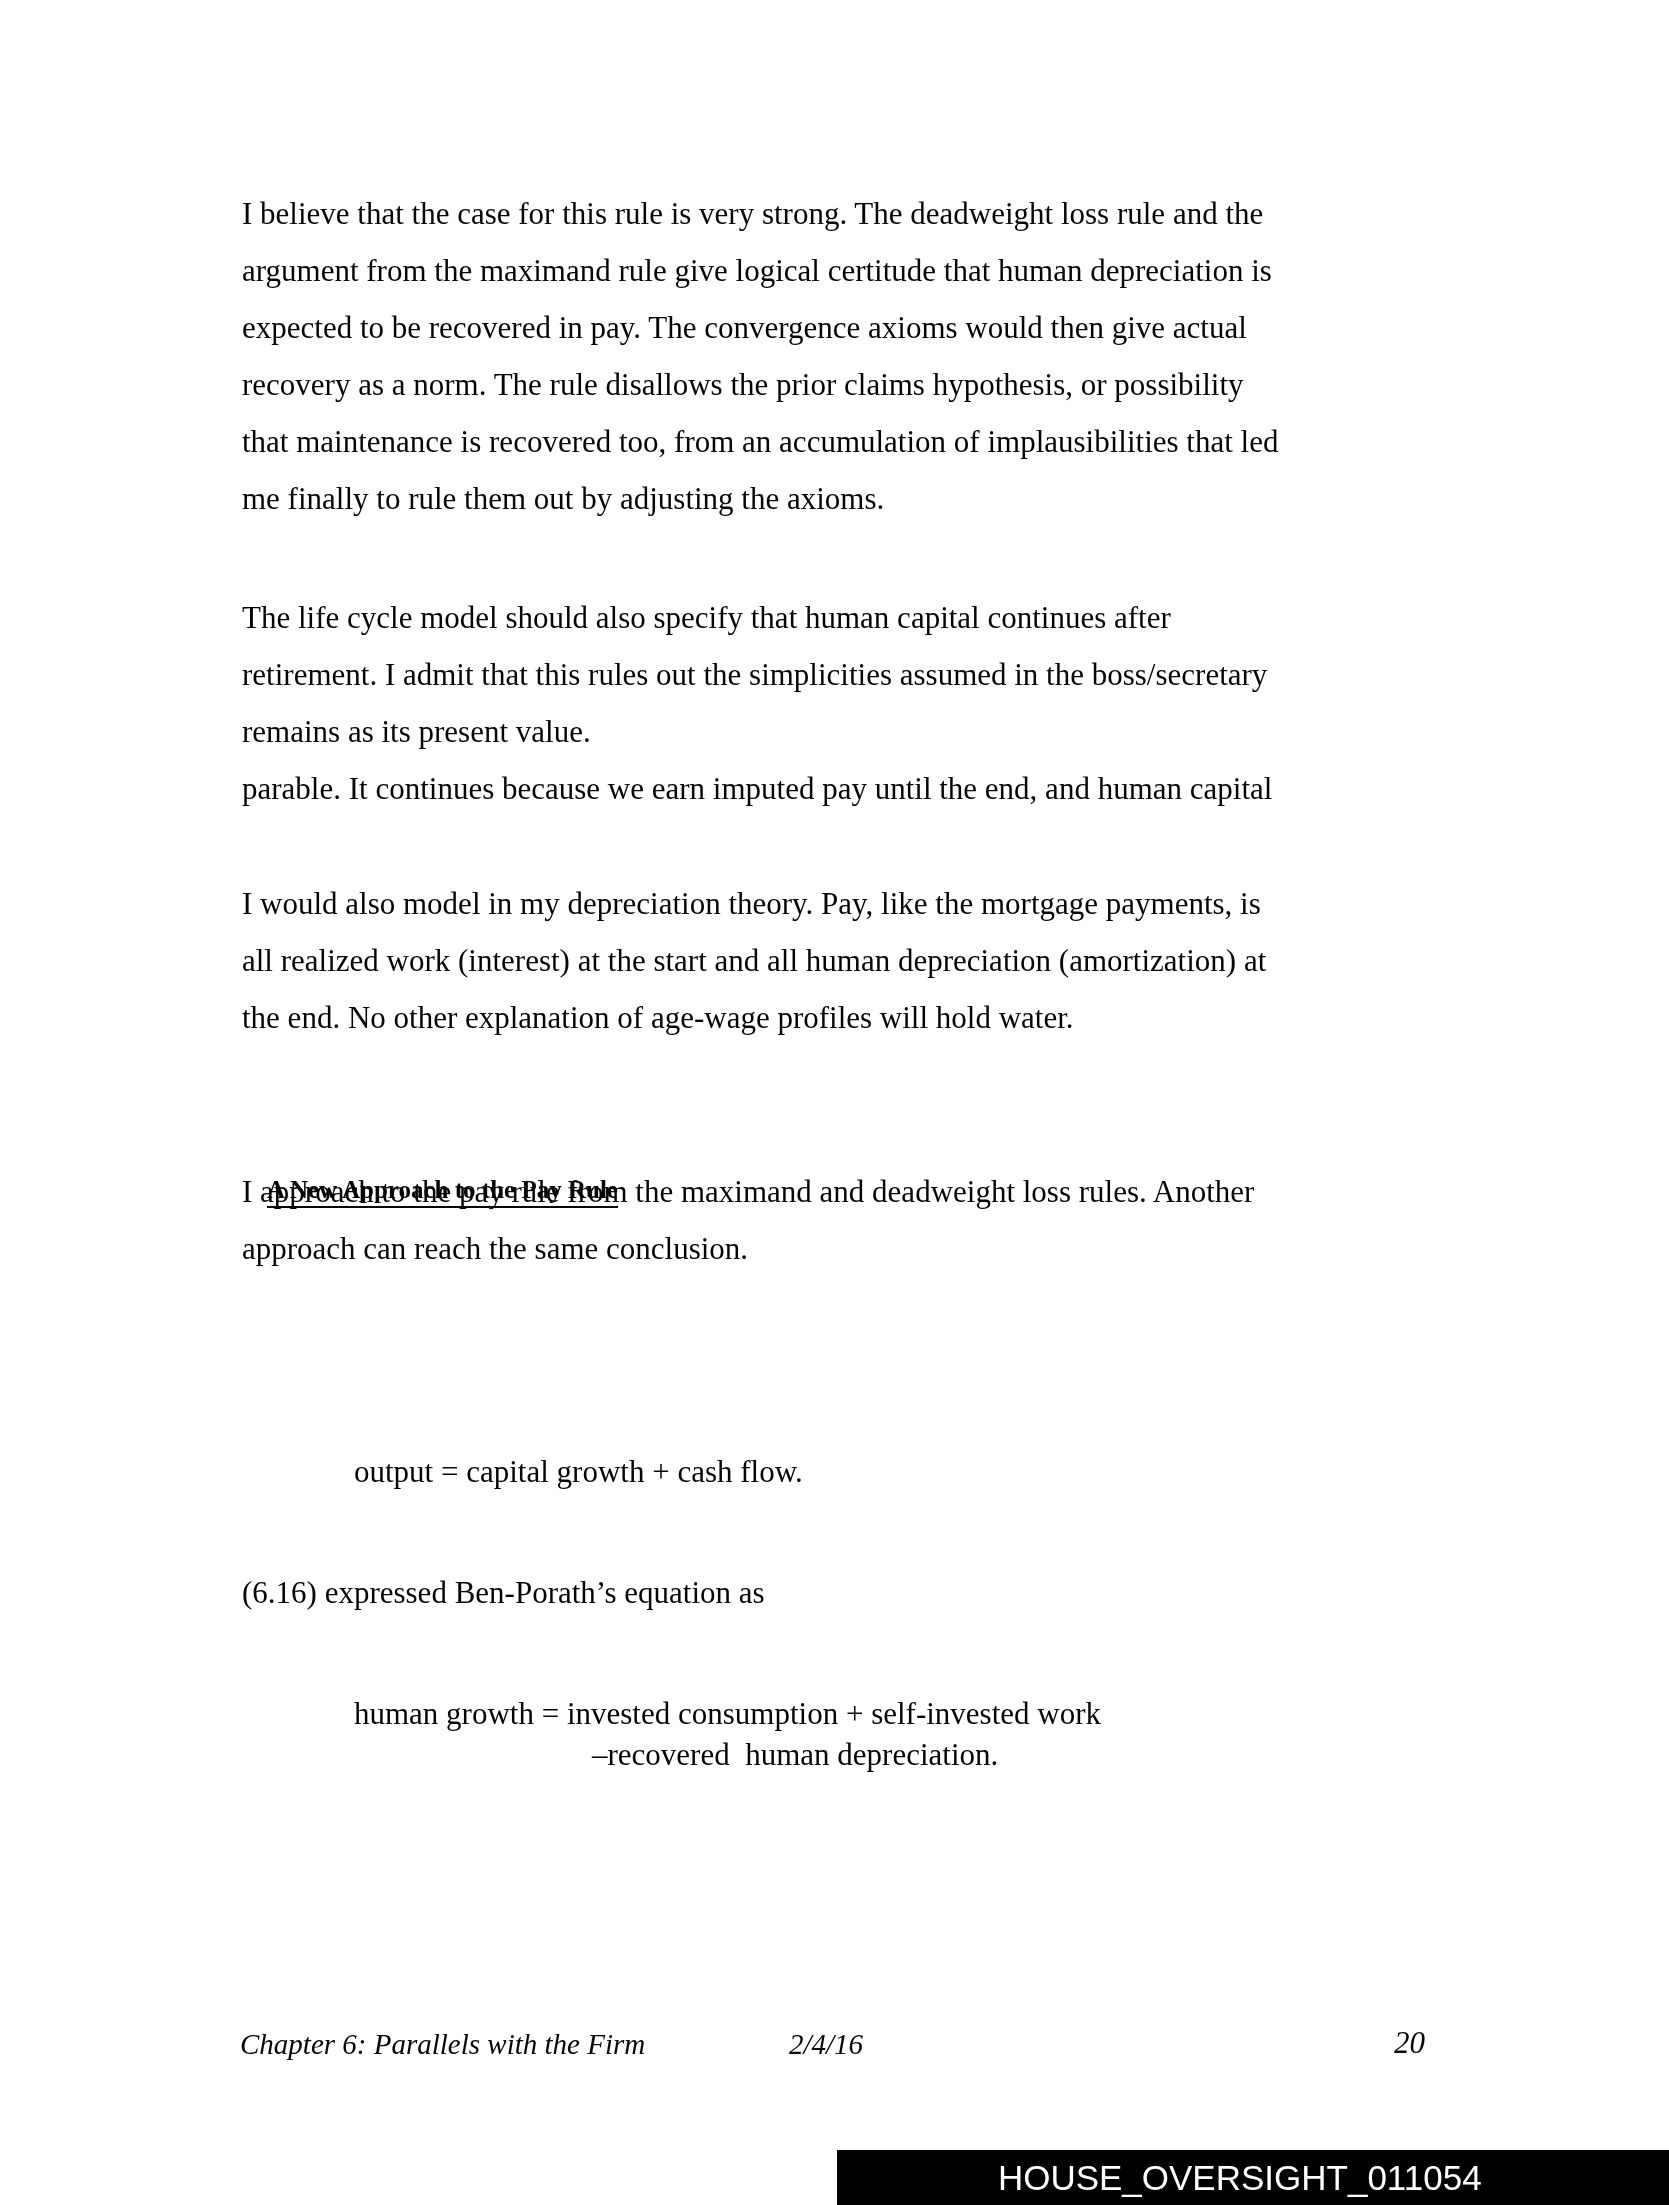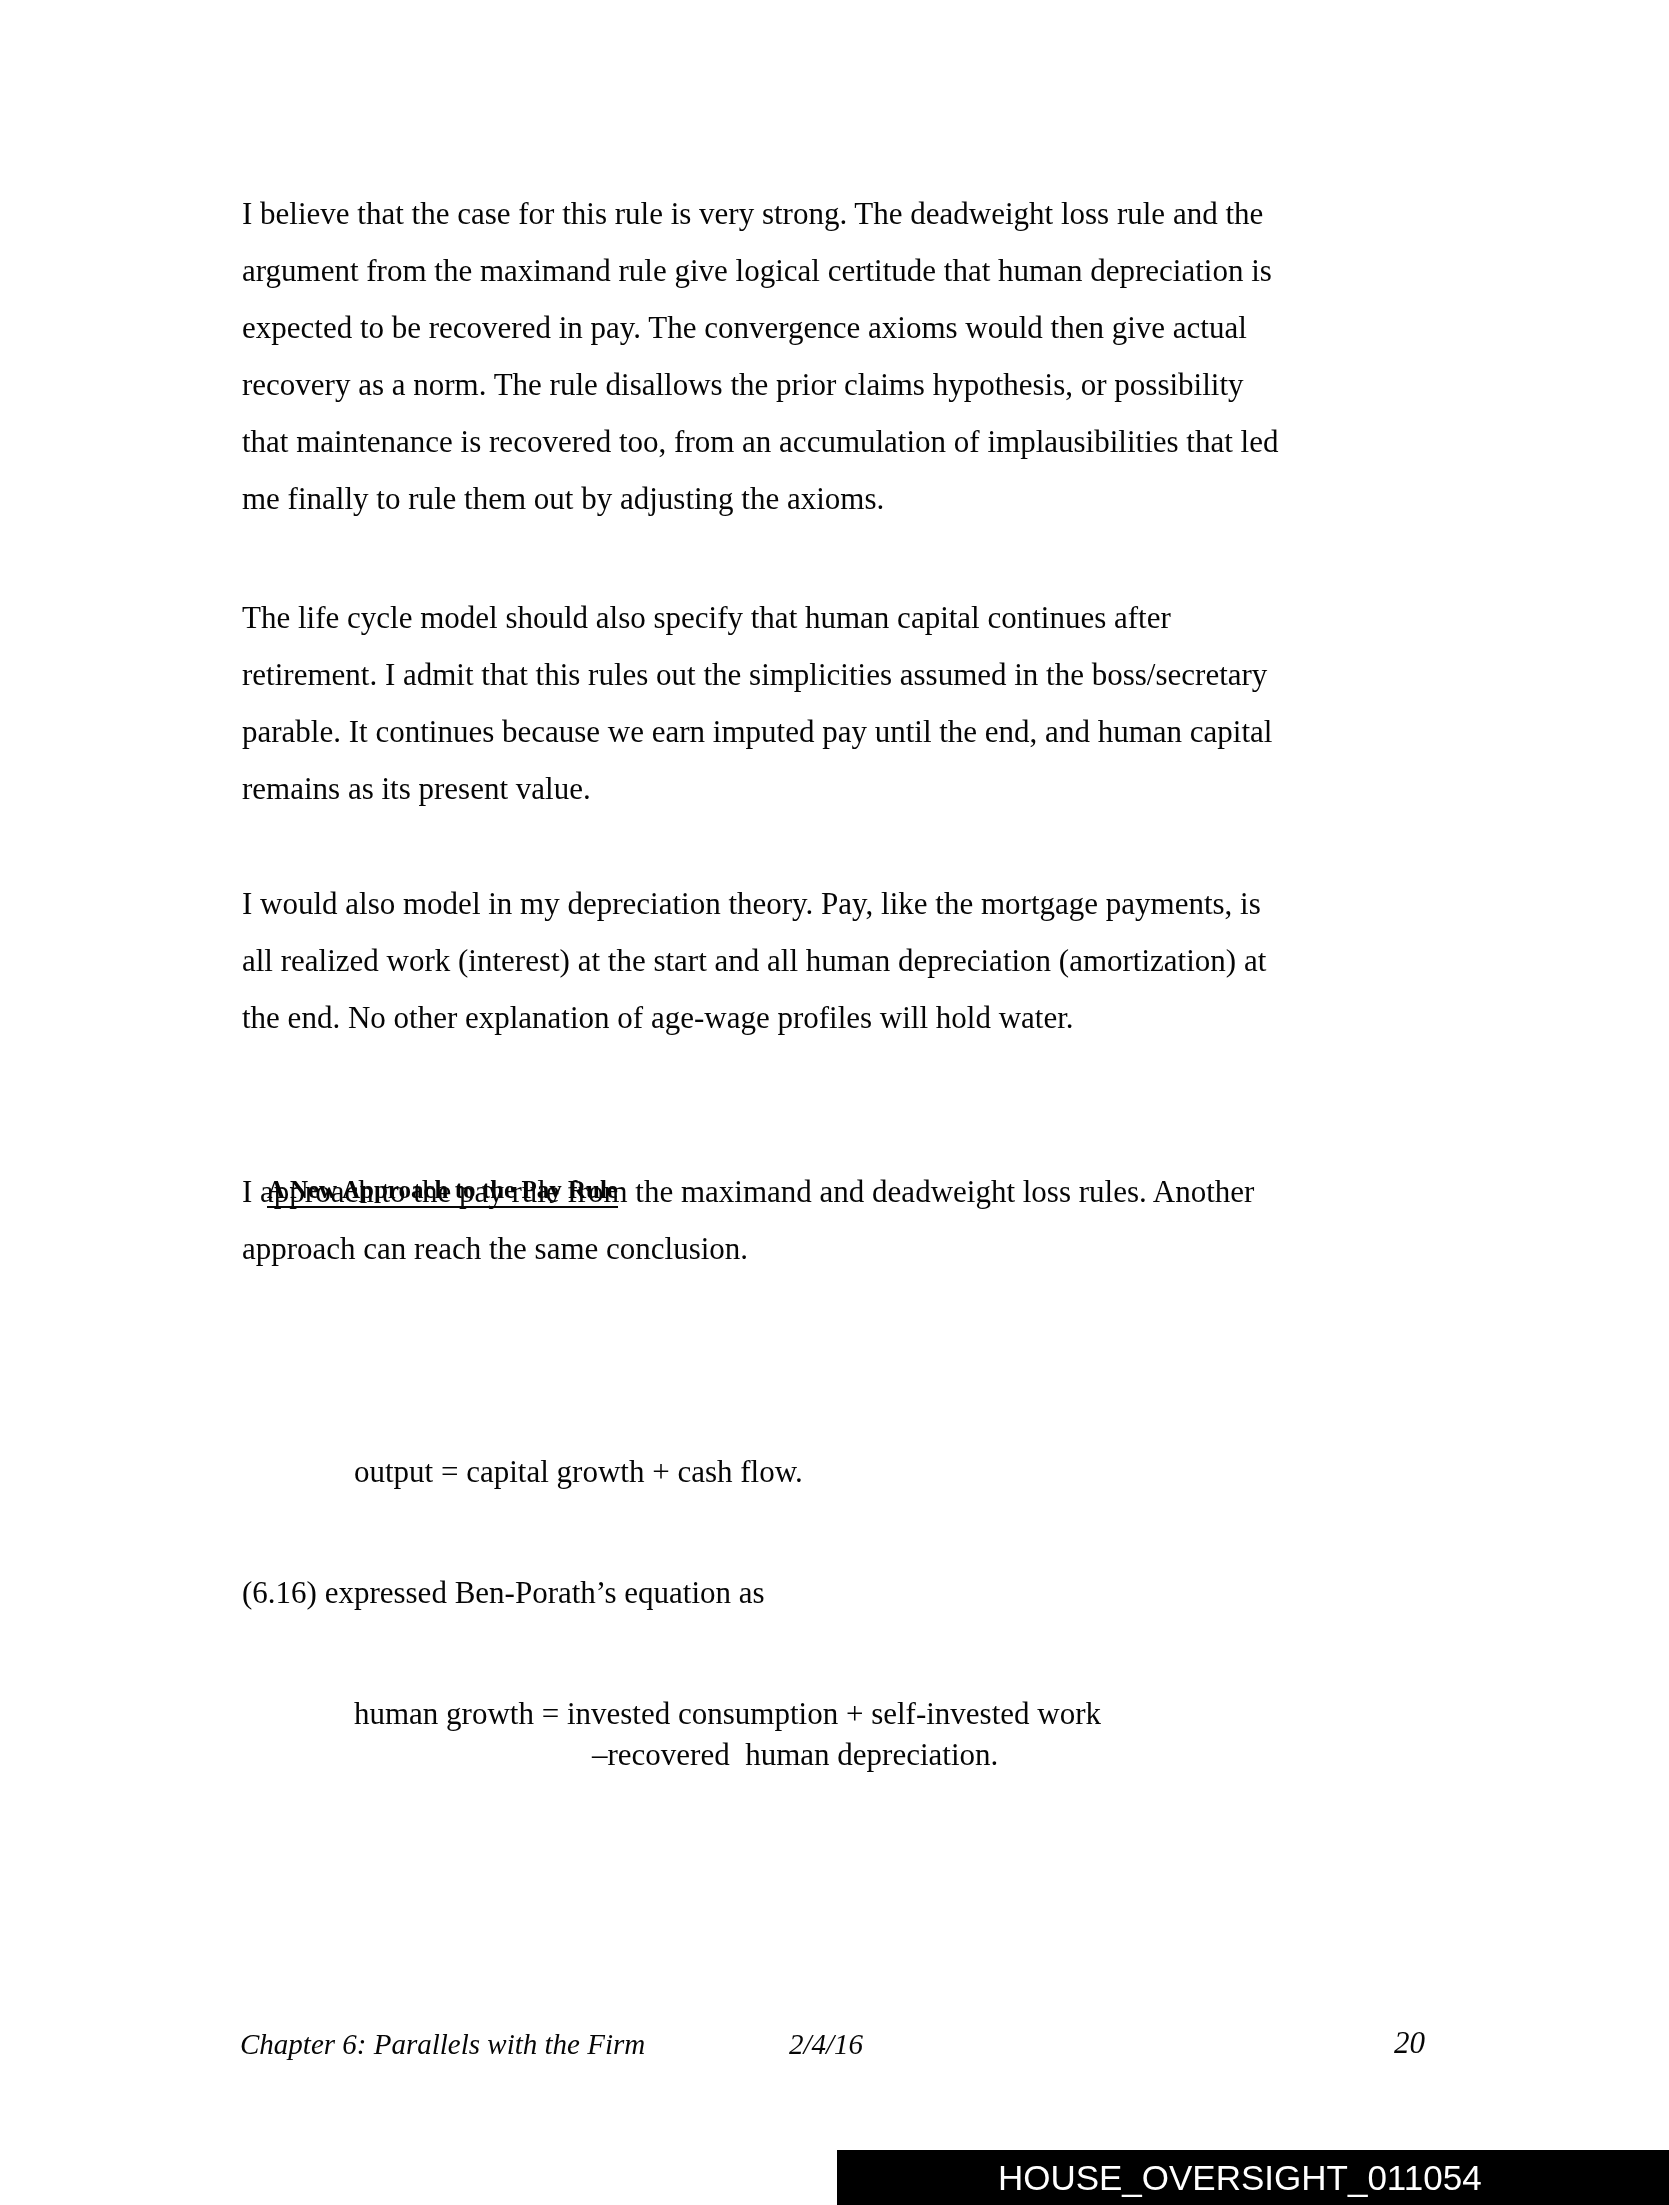--- a/index.html
+++ b/index.html
@@ -93,22 +93,22 @@
     <div class="line">argument from the maximand rule give logical certitude that human depreciation is</div>
     <div class="line">expected to be recovered in pay. The convergence axioms would then give actual</div>
     <div class="line">recovery as a norm. The rule disallows the prior claims hypothesis, or possibility</div>
     <div class="line">that maintenance is recovered too, from an accumulation of implausibilities that led</div>
     <div class="line">me finally to rule them out by adjusting the axioms.</div>
   </div>
 
   <div class="para" style="top:589px">
     <div class="line">The life cycle model should also specify that human capital continues after</div>
     <div class="line">retirement. I admit that this rules out the simplicities assumed in the boss/secretary</div>
+    <div class="line">remains as its present value.</div>
     <div class="line">parable. It continues because we earn imputed pay until the end, and human capital</div>
-    <div class="line">remains as its present value.</div>
   </div>
 
   <div class="para" style="top:875px">
     <div class="line">I would also model in my depreciation theory. Pay, like the mortgage payments, is</div>
     <div class="line">all realized work (interest) at the start and all human depreciation (amortization) at</div>
     <div class="line">the end. No other explanation of age-wage profiles will hold water.</div>
   </div>
 
   <div class="heading-block" style="top:1104px">
     <span class="heading-text">A New Approach to the Pay Rule</span>

